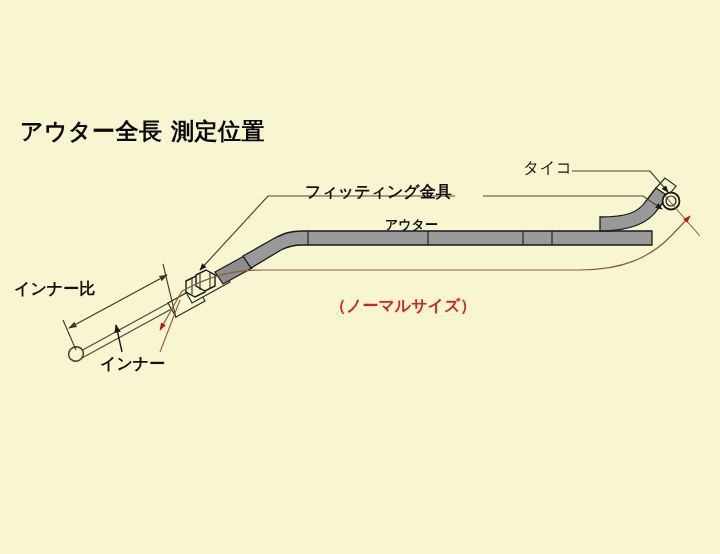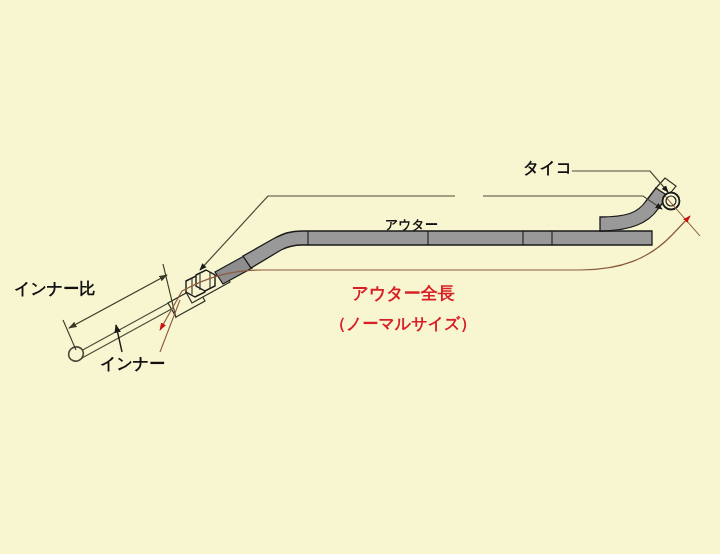--- a/index.html
+++ b/index.html
@@ -53,21 +53,21 @@
     left: 385px;
     top: 218px;
     font-size: 13px;
     font-weight: bold;
     color: #111111;
   }
   .lbl-taiko {
     left: 523px;
     top: 160px;
     font-size: 16px;
-    font-weight: bold;
+    font-weight: normal;
     color: #111111;
   }
   .lbl-inner-ratio {
     left: 14px;
     top: 281px;
     font-size: 16px;
     font-weight: bold;
     color: #111111;
   }
   .lbl-inner {
@@ -199,28 +199,29 @@
                L 182,291" fill="none" stroke="#8b5a3c" stroke-width="1.2" marker-start="url(#arrowRed)"></path>
       <path d="M 182,291
                C 210,276 232,270 262,270
                L 580,270
                C 622,270 650,258 672,235
                L 690,216" fill="none" stroke="#8b5a3c" stroke-width="1.2" marker-end="url(#arrowRed)"></path>
     </g>
 
   </svg>
 
-
+  <div class="lbl lbl-title">アウター全長 測定位置</div>
+
+  <div class="lbl lbl-fitting">フィッティング金具</div>
 
   <div class="lbl lbl-outer">アウター</div>
 
   <div class="lbl lbl-taiko">タイコ</div>
 
   <div class="lbl lbl-inner-ratio">インナー比</div>
 
   <div class="lbl lbl-inner">インナー</div>
 
   <div class="lbl lbl-red">
-    <span>アウター全長</span>
     <span class="line2">（ノーマルサイズ）</span>
   </div>
 
 </div>
 
 </body></html>

